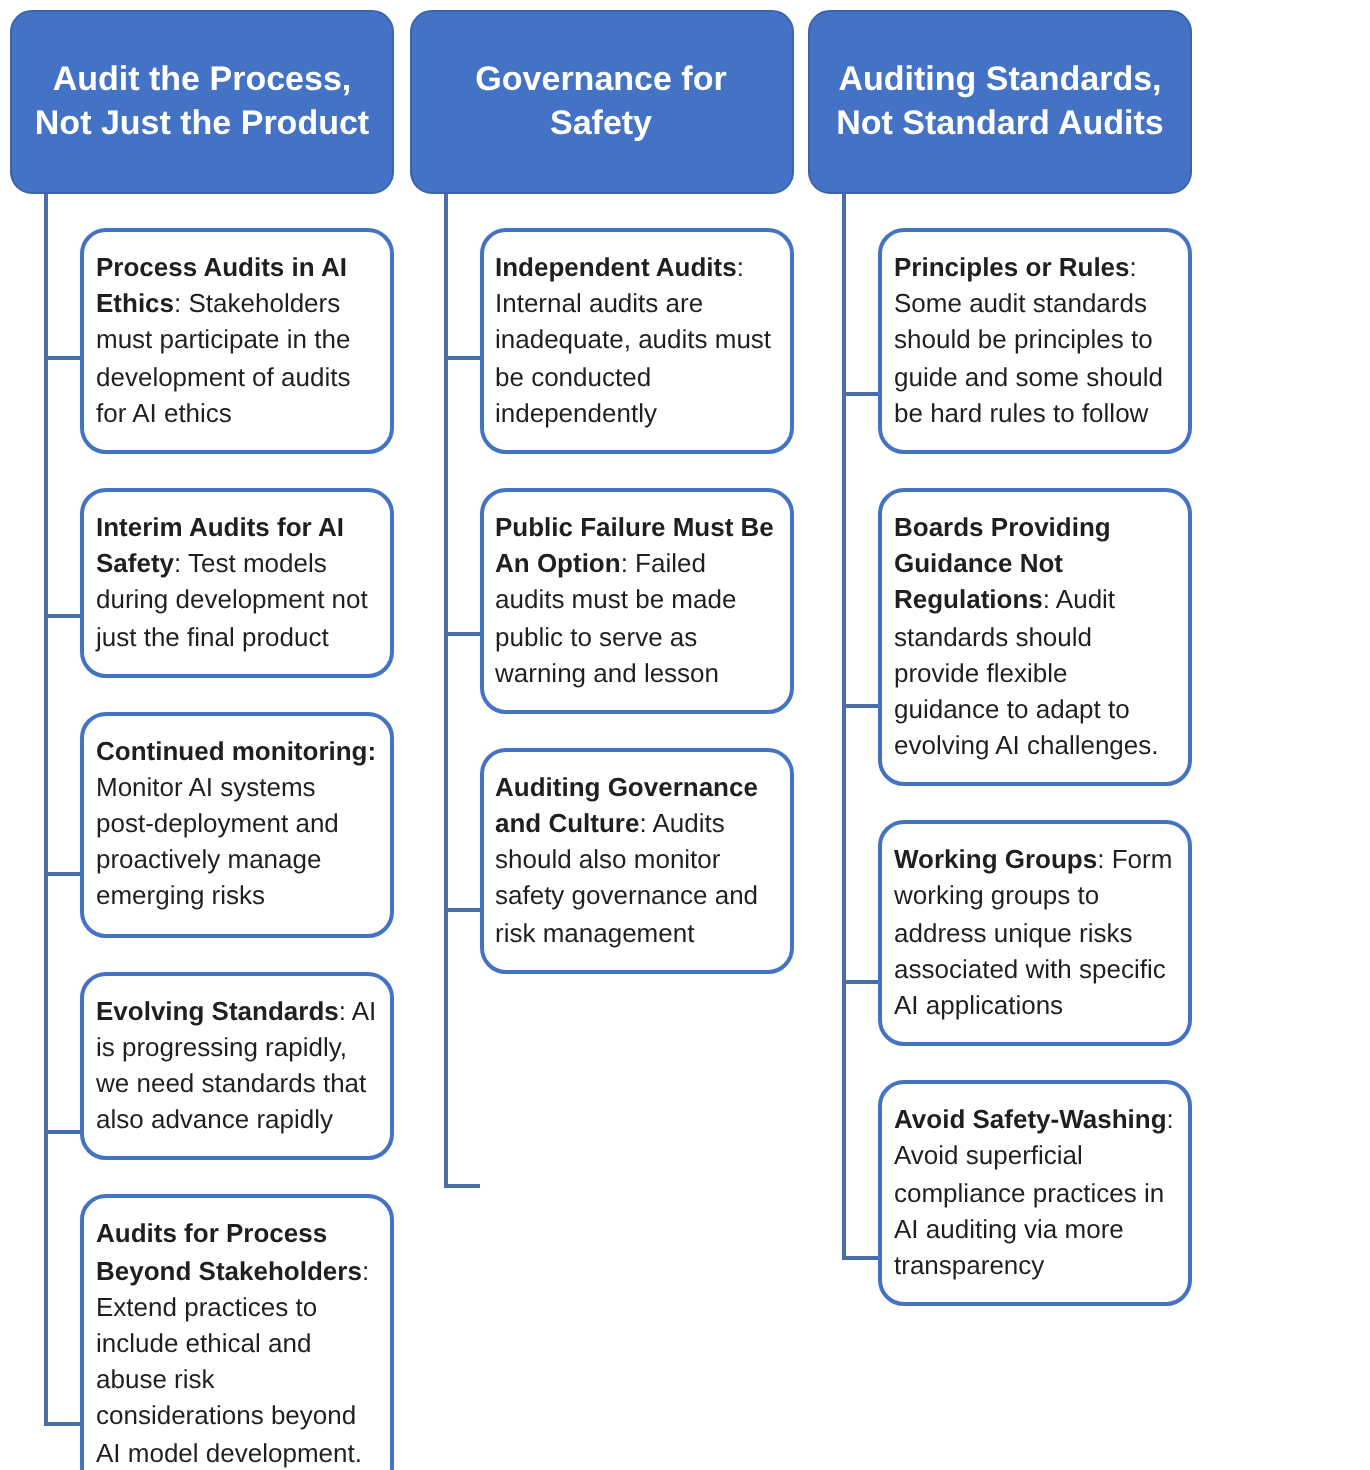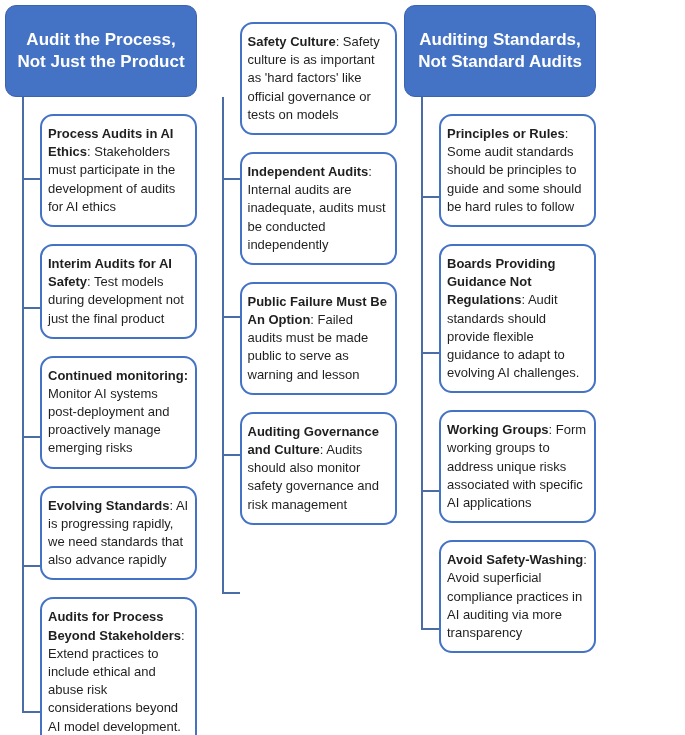--- a/index.html
+++ b/index.html
@@ -89,21 +89,23 @@
     <div class="node"><span class="t">Audits for Process Beyond Stakeholders</span><span>: Extend practices to include ethical and abuse risk considerations beyond AI model development.</span></div>
   <div class="stub" style="top: 172.5px; width: 18px;"></div>
       <div class="stub" style="top: 301.5px; width: 18px;"></div>
       <div class="stub" style="top: 430.5px; width: 18px;"></div>
       <div class="stub" style="top: 559.5px; width: 18px;"></div>
       <div class="stub" style="top: 705.5px; width: 18px;"></div>
       <div class="trunk" style="top: 92px; height: 615.5px;"></div>
     </div>
 
   <div class="column">
-    <div class="node"><span class="t">Safety Culture</span><span>: Safety culture is as important as 'hard factors' like official governance or tests on models</span></div>
+    <div class="header-box">
+      <span>Governance for Safety</span>
+    </div>
     <div class="node"><span class="t">Independent Audits</span><span>: Internal audits are inadequate, audits must be conducted independently</span></div>
     <div class="node"><span class="t">Public Failure Must Be An Option</span><span>: Failed audits must be made public to serve as warning and lesson</span></div>
     <div class="node"><span class="t">Auditing Governance and Culture</span><span>: Audits should also monitor safety governance and risk management</span></div>
   <div class="stub" style="top: 172.5px; width: 18px;"></div>
       <div class="stub" style="top: 310.5px; width: 18px;"></div>
       <div class="stub" style="top: 448.5px; width: 18px;"></div>
       <div class="stub" style="top: 586.5px; width: 18px;"></div>
       <div class="trunk" style="top: 92px; height: 496.5px;"></div>
     </div>
 

